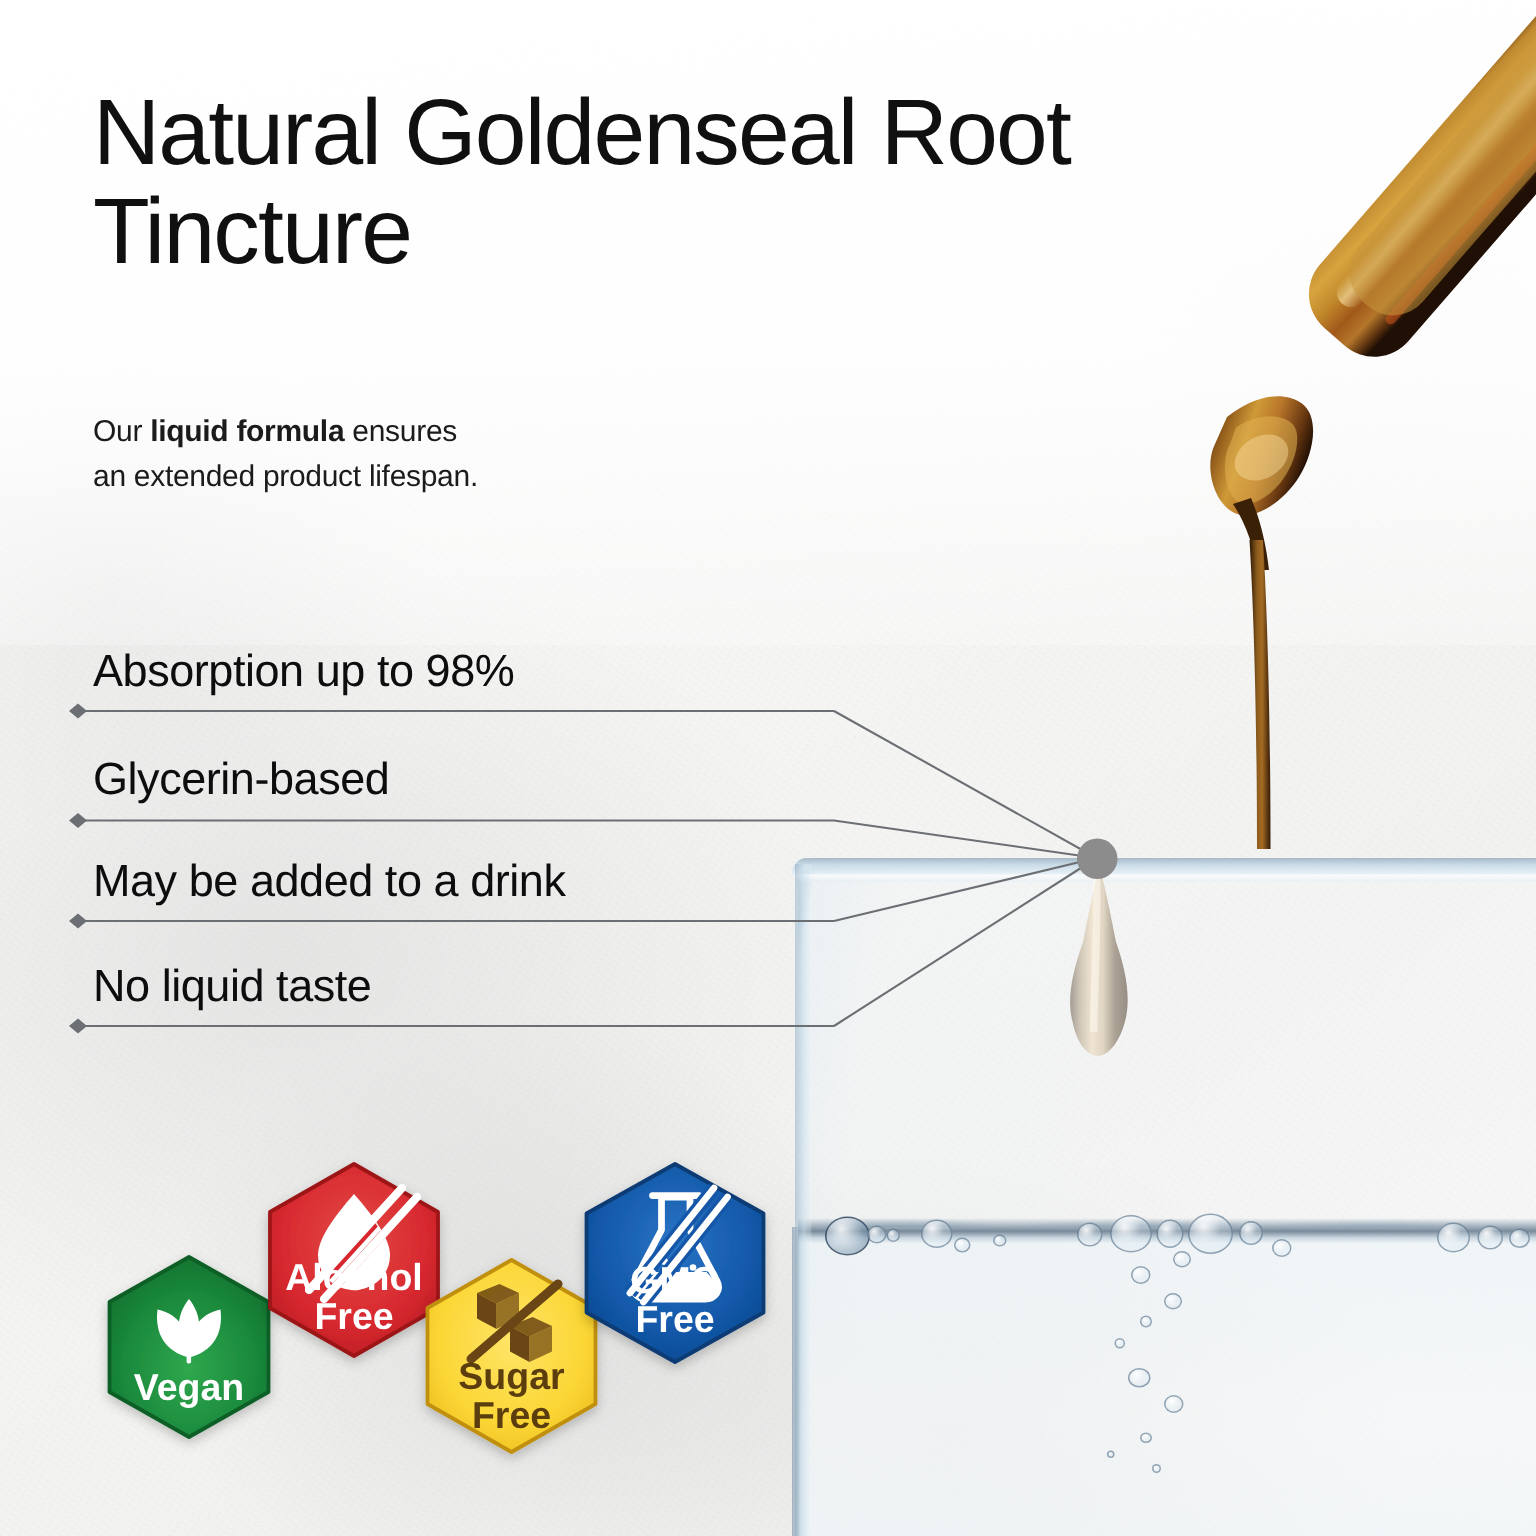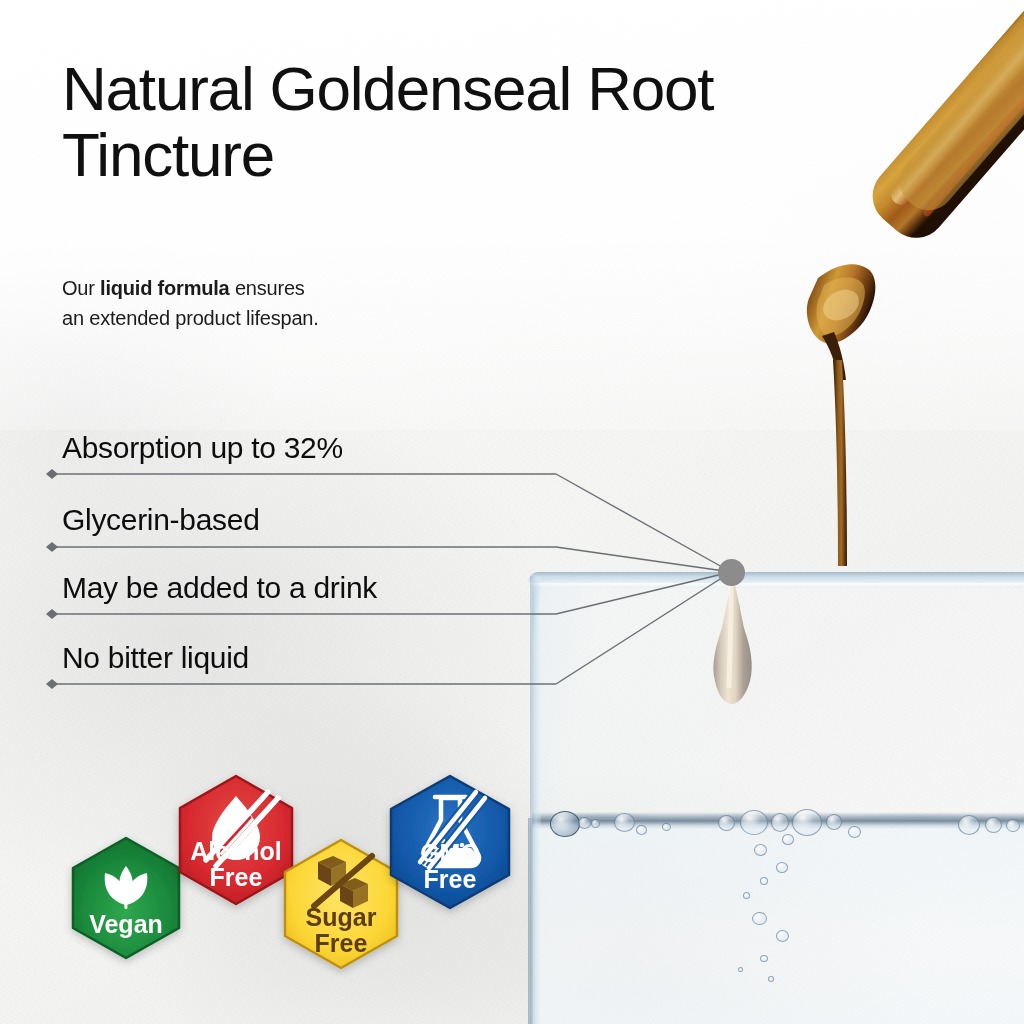--- a/index.html
+++ b/index.html
@@ -375,24 +375,24 @@
   <div class="node"></div>
 
   <div class="headline">Natural Goldenseal Root
 Tincture</div>
 
   <div class="subhead">
     <span>Our </span><b>liquid formula</b><span style="white-space:pre-line;"> ensures
 an extended product lifespan.</span>
   </div>
 
-  <div class="feature-label" style="left:62px; top:431px;">Absorption up to 32%</div>
+  <div class="feature-label" style="left:62px; top:431px;">Absorption up to 98%</div>
   <div class="feature-label" style="left:62px; top:503px;">Glycerin-based</div>
   <div class="feature-label" style="left:62px; top:571px;">May be added to a drink</div>
-  <div class="feature-label" style="left:62px; top:641px;">No bitter liquid</div>
+  <div class="feature-label" style="left:62px; top:641px;">No liquid taste</div>
 
   <svg id="badges" width="1024" height="1024" viewBox="0 0 1024 1024">
     <defs>
       <radialGradient id="gVegan" cx="0.5" cy="0.62" r="0.72">
         <stop offset="0%" stop-color="#2fa84e"></stop>
         <stop offset="55%" stop-color="#1b8a3d"></stop>
         <stop offset="100%" stop-color="#0d6b2b"></stop>
       </radialGradient>
       <radialGradient id="gAlcohol" cx="0.5" cy="0.4" r="0.8">
         <stop offset="0%" stop-color="#e44a45"></stop>

